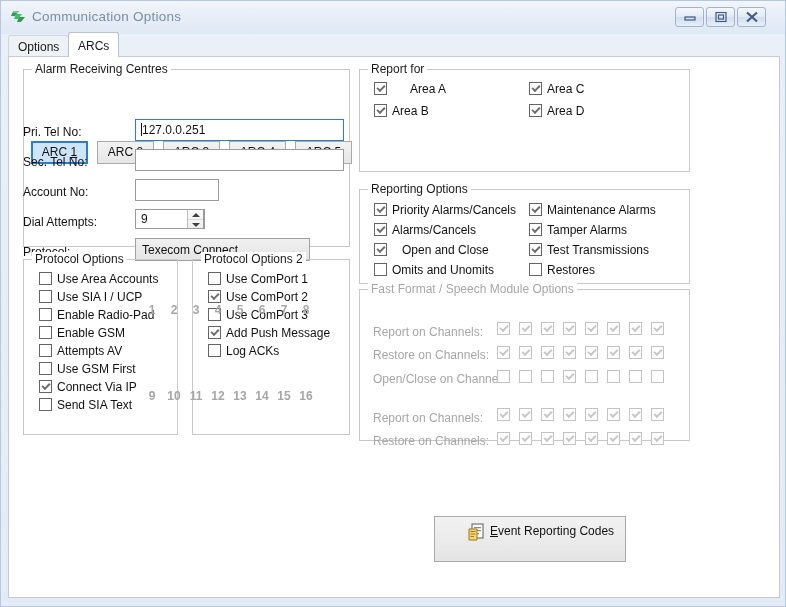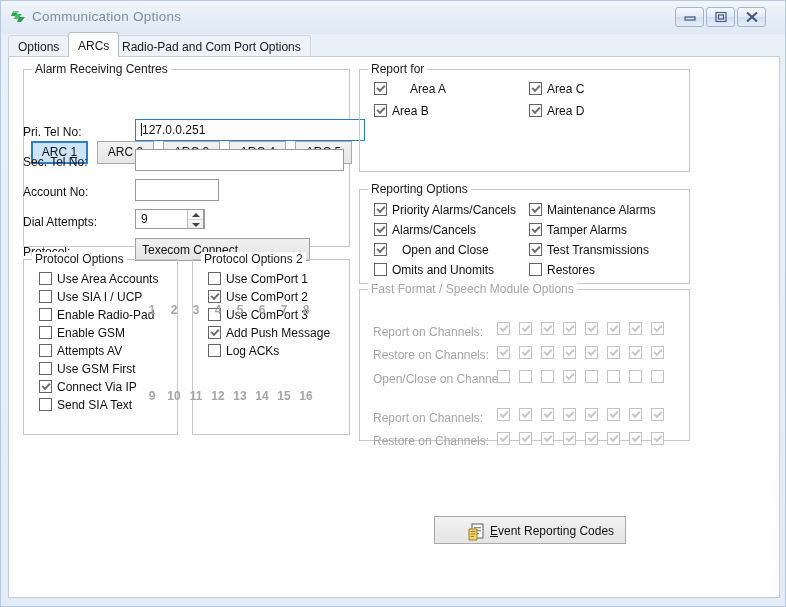--- a/index.html
+++ b/index.html
@@ -156,21 +156,21 @@
 
   
   .ffrow-label{position:absolute;font-size:12px;color:#a6a6a6;white-space:nowrap;}
   .ffnum{
     position:absolute;font-size:12px;font-weight:bold;color:#a6a6a6;
     text-align:center;width:20px;
   }
 
   
   #erc-btn{
-    position:absolute;left:425px;top:459px;width:192px;height:28px;
+    position:absolute;left:425px;top:459px;width:192px;height:46px;
     box-sizing:border-box;
     background:linear-gradient(180deg,#f2f2f2 0%,#e4e4e4 100%);
     border:1px solid #a9a9a9;
     font-size:12px;color:#111;
     cursor:default;
     text-align:right;
   }
   #erc-btn .ercico{position:absolute;left:33px;top:6px;width:17px;height:18px;}
   #erc-btn .erclab{position:absolute;left:55px;top:7px;white-space:nowrap;}
   #erc-btn .erclab u{text-decoration:underline;}
@@ -205,37 +205,36 @@
     <div class="winbtn" id="btn-close">
       <svg width="13" height="11" viewBox="0 0 13 11">
         <path d="M1.5 1 L11.5 10 M11.5 1 L1.5 10" stroke="#41597a" stroke-width="2.1" stroke-linecap="butt"></path>
       </svg>
     </div>
   </div>
 
   <div id="tabstrip">
     <div class="tab" style="left:0px;">Options</div>
     <div class="tab active" style="left:60px;">ARCs</div>
-    <div class="tab" style="left:104px;">Radio-Pad and Com Port Options</div>
   </div>
 
   <div id="page">
 
     <div class="group" style="left:14px;top:12px;width:327px;height:178px;">
       <span class="glabel">Alarm Receiving Centres</span>
     </div>
 
     <div class="arcbtn sel" style="left:22px;"><span>ARC </span><u>1</u></div>
     <div class="arcbtn" style="left:88px;"><span>ARC </span><u>2</u></div>
     <div class="arcbtn" style="left:154px;"><span>ARC </span><u>3</u></div>
     <div class="arcbtn" style="left:220px;"><span>ARC </span><u>4</u></div>
     <div class="arcbtn" style="left:286px;"><span>ARC </span><u>5</u></div>
 
     <span class="flabel" style="left:14px;top:68px;">Pri. Tel No:</span>
-    <div class="tbox focus" style="left:126px;top:62px;width:230px;"><span class="caret"></span><span>127.0.0.251</span></div>
+    <div class="tbox focus" style="left:126px;top:62px;width:209px;"><span class="caret"></span><span>127.0.0.251</span></div>
 
     <span class="flabel" style="left:14px;top:98px;">Sec. Tel No:</span>
     <div class="tbox" style="left:126px;top:92px;width:209px;"></div>
 
     <span class="flabel" style="left:14px;top:128px;">Account No:</span>
     <div class="tbox" style="left:126px;top:122px;width:84px;"></div>
 
     <span class="flabel" style="left:14px;top:158px;">Dial Attempts:</span>
     <div class="tbox" style="left:126px;top:152px;width:70px;height:20px;padding-top:1px;">9</div>
     <div class="spin" style="left:178px;top:152px;">

